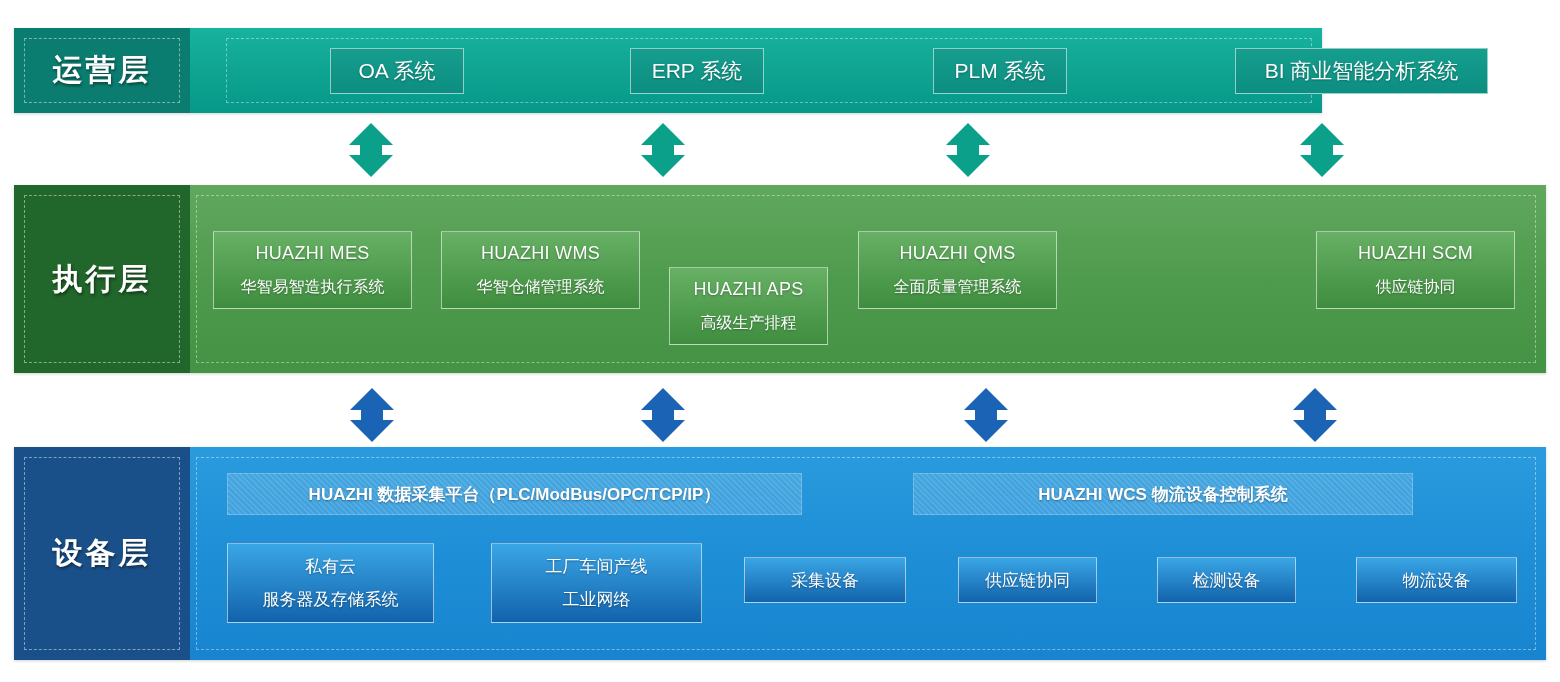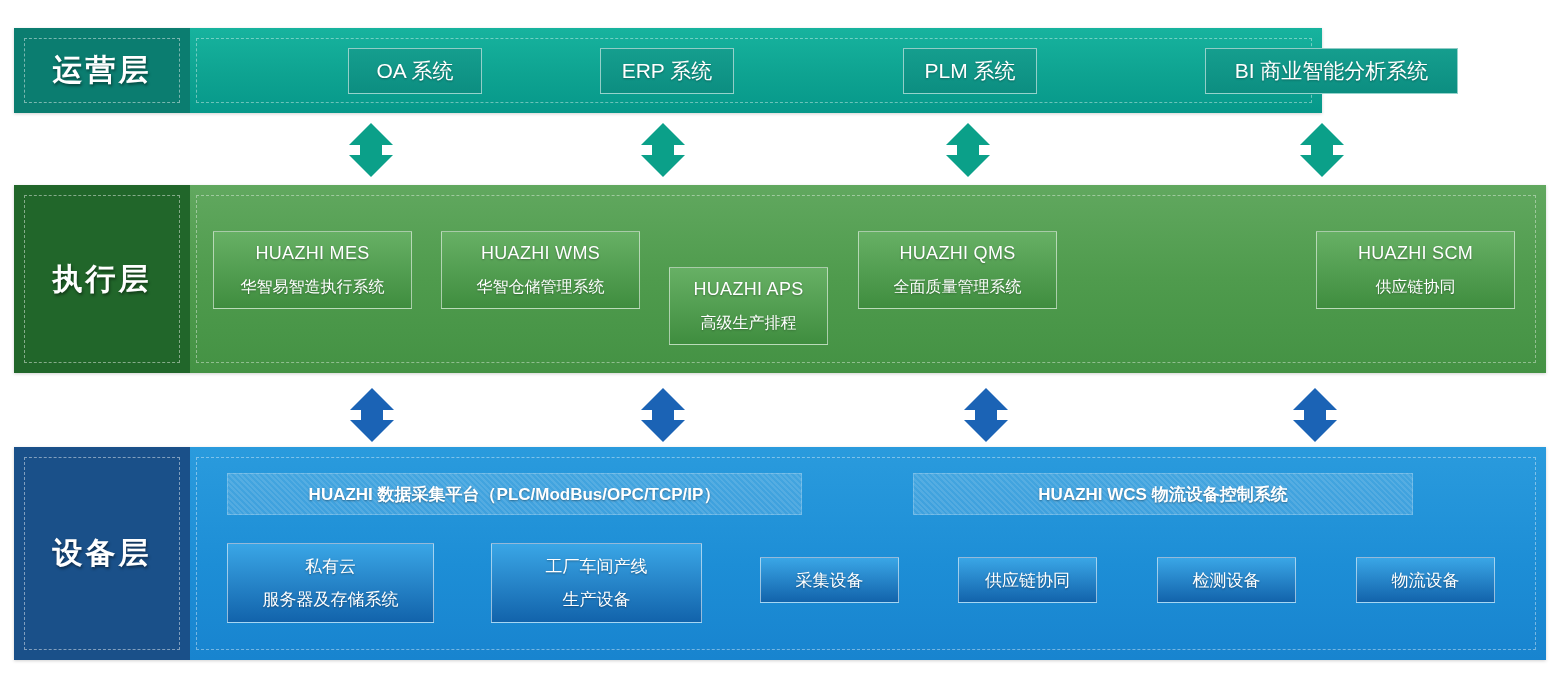--- a/index.html
+++ b/index.html
@@ -58,20 +58,21 @@
     border: 1px dashed rgba(255,255,255,0.40);
     pointer-events: none;
   }
 
   
   #operation-layer {
     left: 14px; top: 28px;
     width: 1308px; height: 85px;
     background: linear-gradient(180deg, #17b39e 0%, #0ea391 55%, #06988a 100%);
     box-shadow: 0 1px 3px rgba(0,0,0,0.18);
+    gap: 30px;
   }
   #operation-layer .layer-label { background: #0b7d70; }
 
   .op-boxes {
     position: absolute;
     left: 0; top: 0; right: 0; bottom: 0;
     display: flex;
     align-items: center;
   }
   .op-box {
@@ -184,21 +185,21 @@
 <div class="diagram">
 
   <div class="layer" id="operation-layer">
     <div class="layer-label">
       <span class="inner-dash"></span>
       <span class="layer-label-text">运营层</span>
     </div>
     <div class="layer-body">
       <span class="body-dash"></span>
       <div class="op-boxes" id="op-boxes">
-          <div class="op-box" style="left: 110px; width: 134px; top: 20px; margin-left: 48px;">
+          <div class="op-box" style="left: 110px; width: 134px; top: 20px;">
             <span>OA 系统</span>
           </div>
           <div class="op-box" style="left: 410px; width: 134px; top: 20px;">
             <span>ERP 系统</span>
           </div>
           <div class="op-box" style="left: 713px; width: 134px; top: 20px;">
             <span>PLM 系统</span>
           </div>
           <div class="op-box" style="left: 1015px; width: 253px; top: 20px;">
             <span>BI 商业智能分析系统</span>
@@ -298,31 +299,31 @@
           </div>
           <div class="dev-banner" style="left: 723px; width: 500px;">
             <span>HUAZHI WCS 物流设备控制系统</span>
           </div>
           <div class="dev-box tall" style="left: 37px; width: 207px;">
             <span>私有云</span>
             <span>服务器及存储系统</span>
           </div>
           <div class="dev-box tall" style="left: 301px; width: 211px;">
             <span>工厂车间产线</span>
-            <span>生产设备</span>
-          </div>
-          <div class="dev-box small" style="left: 570px; width: 139px;">
+            <span>工业网络</span>
+          </div>
+          <div class="dev-box small" style="left: 554px; width: 162px;">
             <span>采集设备</span>
           </div>
           <div class="dev-box small" style="left: 768px; width: 139px;">
             <span>供应链协同</span>
           </div>
           <div class="dev-box small" style="left: 967px; width: 139px;">
             <span>检测设备</span>
           </div>
-          <div class="dev-box small" style="left: 1166px; width: 139px;">
+          <div class="dev-box small" style="left: 1166px; width: 161px;">
             <span>物流设备</span>
           </div>
         </div>
     </div>
   </div>
 
 </div>
 
 </body></html>

